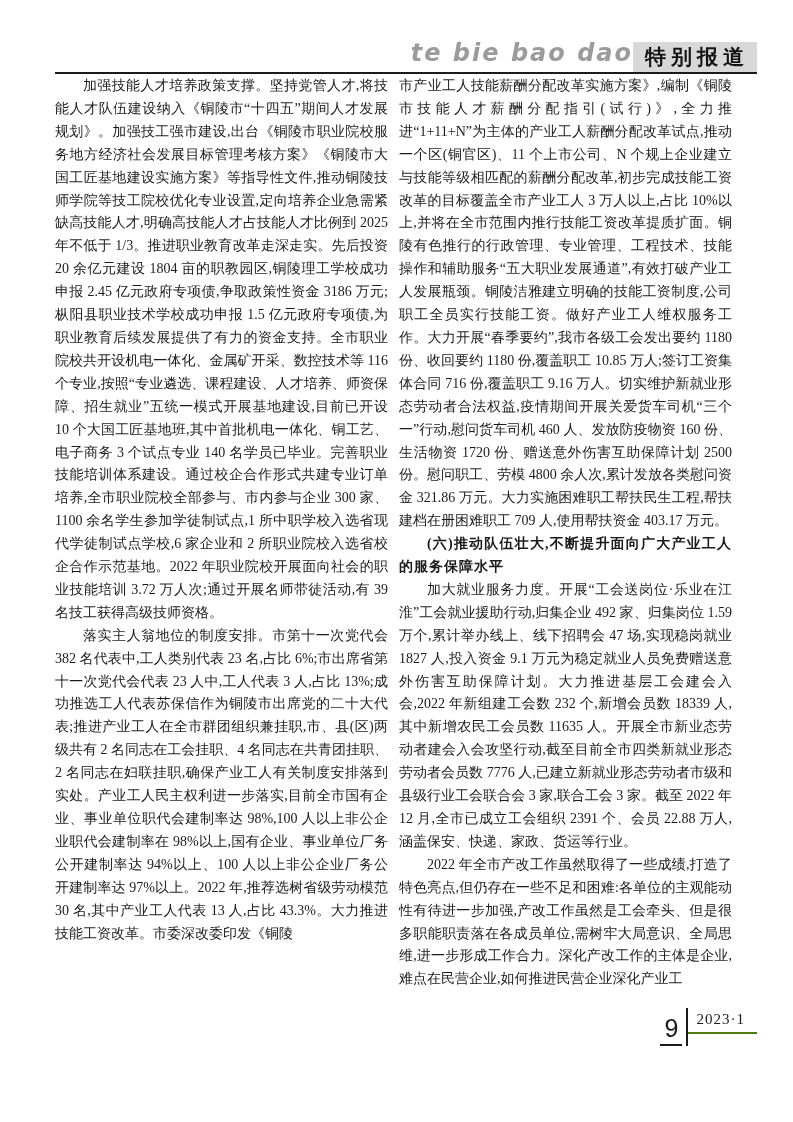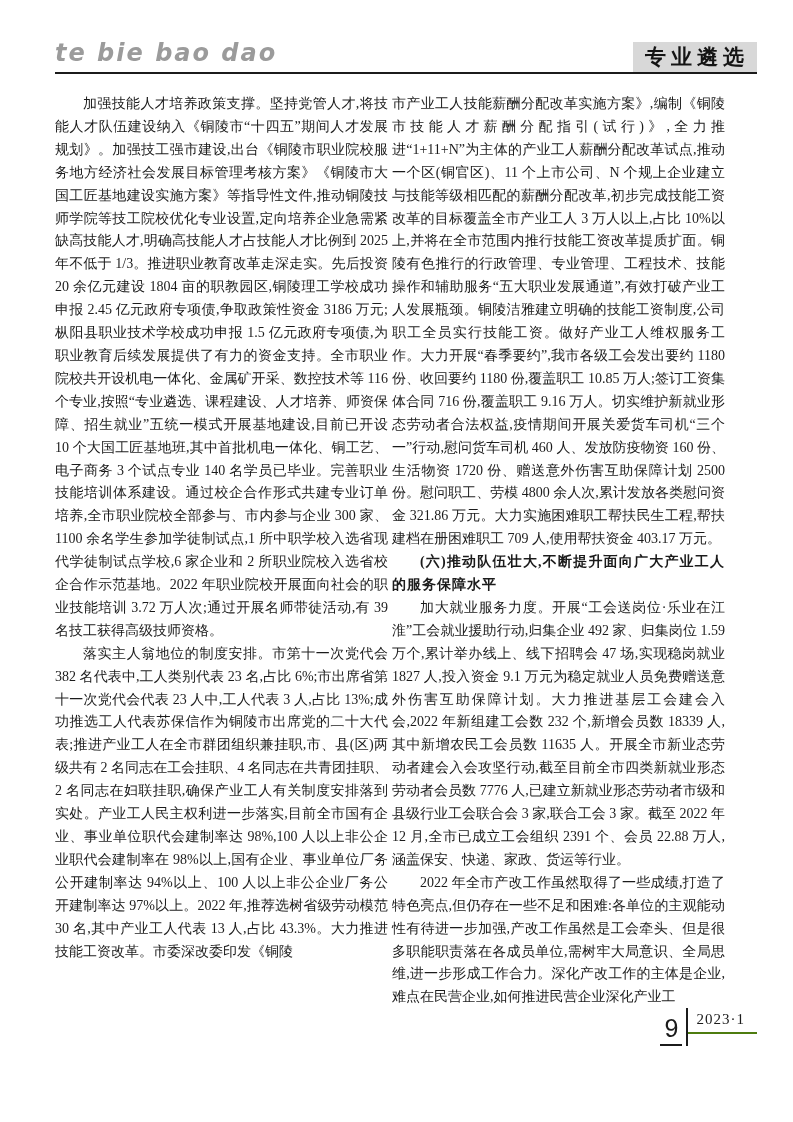--- a/index.html
+++ b/index.html
@@ -18,21 +18,21 @@
   }
   
   .header {
     position: absolute;
     left: 55px;
     top: 36px;
     width: 702px;
     height: 36px;
     border-bottom: 2.5px solid #1b1b1b;
     display: flex;
-    justify-content: space-between;
+    justify-content: flex-end;
     align-items: flex-end;
   }
   .masthead {
     font-family: "DejaVu Sans", sans-serif;
     font-style: italic;
     font-weight: bold;
     font-size: 24px;
     letter-spacing: 2px;
     color: #9b9b9b;
     line-height: 1;
@@ -45,24 +45,24 @@
     font-size: 21px;
     letter-spacing: 5px;
     color: #141414;
     padding: 4px 8px 3px 12px;
     line-height: 1.1;
   }
   
   .content {
     position: absolute;
     left: 55px;
-    top: 93px;
+    top: 75px;
     width: 687px;
     display: flex;
-    gap: 4px;
+    gap: 11px;
   }
   .col {
     width: 333px;
     font-size: 14px;
     line-height: 22.9px;
     text-align: justify;
     text-justify: inter-ideograph;
   }
   .col p { margin: 0; }
   .para.indent { text-indent: 2em; }
@@ -100,21 +100,21 @@
     letter-spacing: 1px;
   }
 </style>
 </head>
 <body style="color: rgb(27, 27, 27);">
 
 <div class="page">
 
   <div class="header" style="border-bottom-color: rgb(27, 27, 27);">
     <div class="masthead" style="color: rgb(155, 155, 155);">te bie bao dao</div>
-    <div class="badge" style="background: rgb(216, 216, 216);">专业遴选</div>
+    <div class="badge" style="background: rgb(216, 216, 216);">特别报道</div>
   </div>
 
   <div class="content">
     <div class="col">
         <p class="para indent">加强技能人才培养政策支撑。坚持党管人才,将技能人才队伍建设纳入《铜陵市“十四五”期间人才发展规划》。加强技工强市建设,出台《铜陵市职业院校服务地方经济社会发展目标管理考核方案》《铜陵市大国工匠基地建设实施方案》等指导性文件,推动铜陵技师学院等技工院校优化专业设置,定向培养企业急需紧缺高技能人才,明确高技能人才占技能人才比例到 2025 年不低于 1/3。推进职业教育改革走深走实。先后投资 20 余亿元建设 1804 亩的职教园区,铜陵理工学校成功申报 2.45 亿元政府专项债,争取政策性资金 3186 万元;枞阳县职业技术学校成功申报 1.5 亿元政府专项债,为职业教育后续发展提供了有力的资金支持。全市职业院校共开设机电一体化、金属矿开采、数控技术等 116 个专业,按照“专业遴选、课程建设、人才培养、师资保障、招生就业”五统一模式开展基地建设,目前已开设 10 个大国工匠基地班,其中首批机电一体化、铜工艺、电子商务 3 个试点专业 140 名学员已毕业。完善职业技能培训体系建设。通过校企合作形式共建专业订单培养,全市职业院校全部参与、市内参与企业 300 家、1100 余名学生参加学徒制试点,1 所中职学校入选省现代学徒制试点学校,6 家企业和 2 所职业院校入选省校企合作示范基地。2022 年职业院校开展面向社会的职业技能培训 3.72 万人次;通过开展名师带徒活动,有 39 名技工获得高级技师资格。</p>
         <p class="para indent">落实主人翁地位的制度安排。市第十一次党代会 382 名代表中,工人类别代表 23 名,占比 6%;市出席省第十一次党代会代表 23 人中,工人代表 3 人,占比 13%;成功推选工人代表苏保信作为铜陵市出席党的二十大代表;推进产业工人在全市群团组织兼挂职,市、县(区)两级共有 2 名同志在工会挂职、4 名同志在共青团挂职、2 名同志在妇联挂职,确保产业工人有关制度安排落到实处。产业工人民主权利进一步落实,目前全市国有企业、事业单位职代会建制率达 98%,100 人以上非公企业职代会建制率在 98%以上,国有企业、事业单位厂务公开建制率达 94%以上、100 人以上非公企业厂务公开建制率达 97%以上。2022 年,推荐选树省级劳动模范 30 名,其中产业工人代表 13 人,占比 43.3%。大力推进技能工资改革。市委深改委印发《铜陵</p>
       </div>
     <div class="col">
         <p class="para no-indent">市产业工人技能薪酬分配改革实施方案》,编制《铜陵市技能人才薪酬分配指引(试行)》,全力推进“1+11+N”为主体的产业工人薪酬分配改革试点,推动一个区(铜官区)、11 个上市公司、N 个规上企业建立与技能等级相匹配的薪酬分配改革,初步完成技能工资改革的目标覆盖全市产业工人 3 万人以上,占比 10%以上,并将在全市范围内推行技能工资改革提质扩面。铜陵有色推行的行政管理、专业管理、工程技术、技能操作和辅助服务“五大职业发展通道”,有效打破产业工人发展瓶颈。铜陵洁雅建立明确的技能工资制度,公司职工全员实行技能工资。做好产业工人维权服务工作。大力开展“春季要约”,我市各级工会发出要约 1180 份、收回要约 1180 份,覆盖职工 10.85 万人;签订工资集体合同 716 份,覆盖职工 9.16 万人。切实维护新就业形态劳动者合法权益,疫情期间开展关爱货车司机“三个一”行动,慰问货车司机 460 人、发放防疫物资 160 份、生活物资 1720 份、赠送意外伤害互助保障计划 2500 份。慰问职工、劳模 4800 余人次,累计发放各类慰问资金 321.86 万元。大力实施困难职工帮扶民生工程,帮扶建档在册困难职工 709 人,使用帮扶资金 403.17 万元。</p>
         <p class="para heading indent">(六)推动队伍壮大,不断提升面向广大产业工人的服务保障水平</p>

